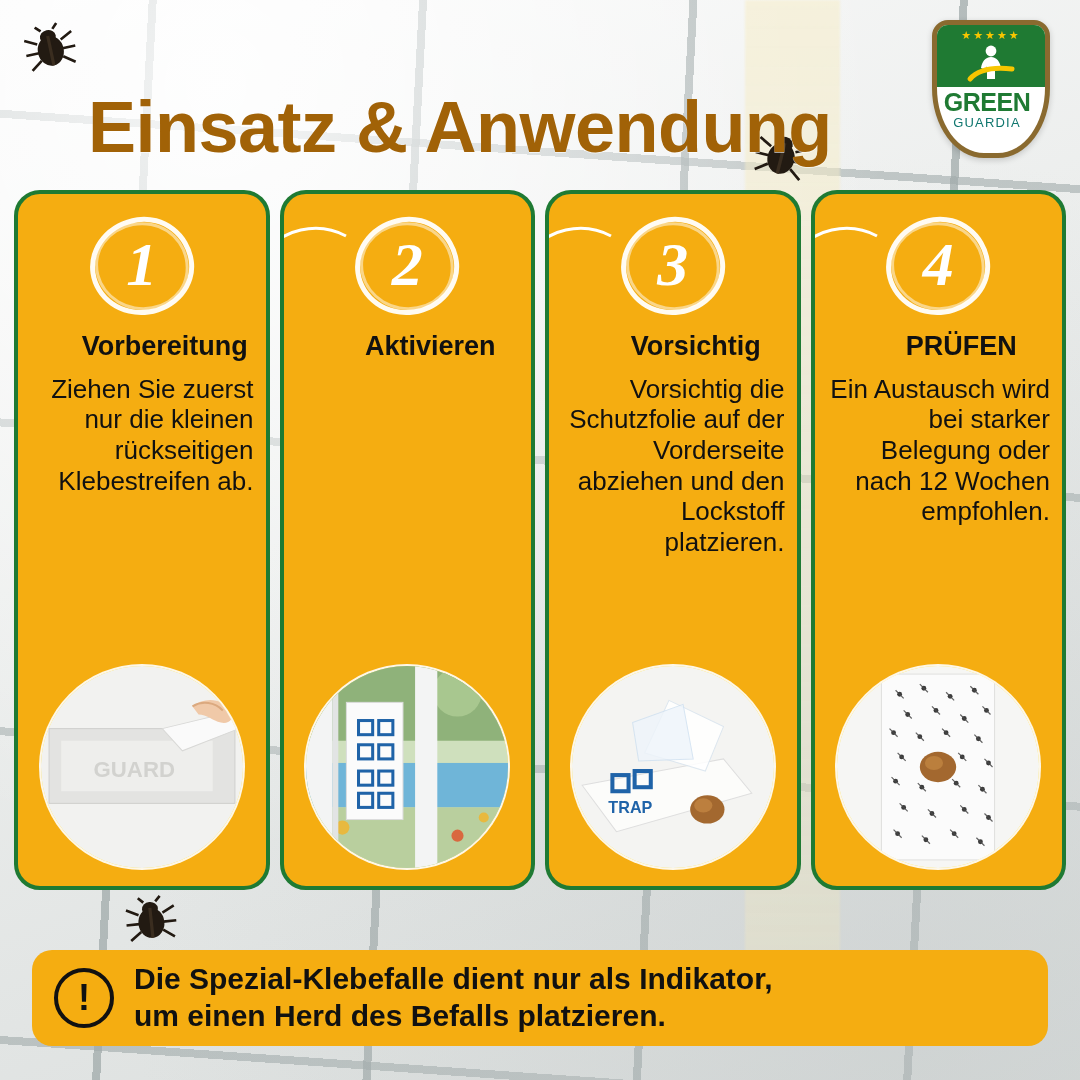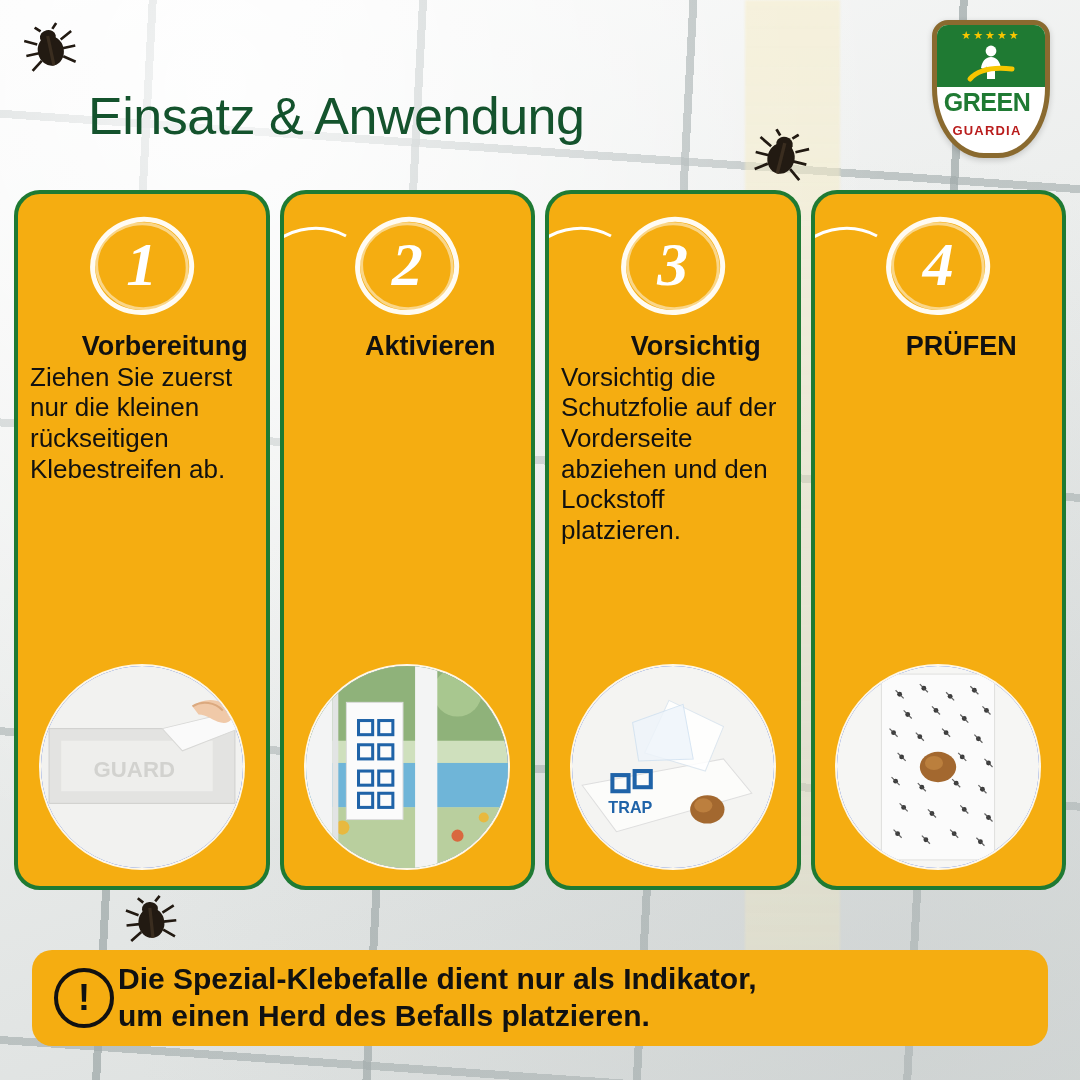--- a/index.html
+++ b/index.html
@@ -61,23 +61,23 @@
   .header {
     position: absolute;
     left: 0; top: 38px;
     width: 1080px;
     height: 120px;
   }
   .title {
     position: absolute;
     left: 88px;
     top: 48px;
-    font-size: 52px;
-    font-weight: normal;
-    color: #14532d;
+    font-size: 72px;
+    font-weight: bold;
+    color: #a16207;
     letter-spacing: -0.5px;
     white-space: nowrap;
     text-shadow: 0 1px 0 rgba(255,255,255,0.6);
   }
 
   
   .badge {
     position: absolute;
     right: 30px;
     top: 20px;
@@ -121,25 +121,25 @@
   }
   .badge-green {
     display: block;
     color: #1f7a33;
     font-weight: bold;
     font-size: 25px;
     letter-spacing: -0.5px;
   }
   .badge-guardia {
     display: block;
-    color: #b91c1c;
-    font-weight: bold;
+    color: #0f766e;
+    font-weight: normal;
     font-size: 13px;
     letter-spacing: 1.2px;
-    margin-top: 9px;
+    margin-top: 1px;
   }
 
   
   .cards {
     position: absolute;
     left: 14px;
     top: 190px;
     width: 1052px;
     height: 700px;
     display: flex;
@@ -206,36 +206,37 @@
   .card-title {
     margin-top: 14px;
     color: #111111;
     font-weight: bold;
     font-size: 27px;
     text-align: center;
     line-height: 1.1;
     margin-left: 46px;
   }
   .card-body {
+    margin-top: 12px;
     color: #111111;
     font-size: 26px;
     line-height: 1.18;
-    text-align: left;
+    text-align: right;
     padding: 0 2px;
   }
 
   .photo {
     position: absolute;
     bottom: 18px;
     left: 50%;
     transform: translateX(-50%);
     width: 202px;
     height: 202px;
     border-radius: 50%;
-    background: #1d4ed8;
+    background: #fde047;
     overflow: hidden;
     box-shadow: 0 0 0 2px rgba(255,255,255,0.9);
   }
   .photo svg { display: block; width: 100%; height: 100%; }
 
   
   .note {
     position: absolute;
     left: 32px;
     bottom: 34px;
@@ -255,21 +256,21 @@
     border-radius: 50%;
     display: flex;
     align-items: center;
     justify-content: center;
     font-weight: bold;
     font-size: 36px;
     color: #111111;
     line-height: 1;
   }
   .note-text {
-    margin-left: 4px;
+    margin-left: 20px;
     color: #111111;
     font-weight: bold;
     font-size: 30px;
     line-height: 1.22;
   }
 </style>
 </head>
 <body>
 
 <div class="poster">
@@ -432,20 +433,21 @@
       <svg class="swoosh" viewBox="0 0 90 60">
         <path d="M2 40 C22 6 62 2 88 16" stroke="#ffffff" stroke-width="3" fill="none"></path>
         <path d="M2 40 L16 22 L20 44 Z" fill="#f5ad11" stroke="#ffffff" stroke-width="3"></path>
       </svg>
       <div class="num-wrap">
         <div class="num-ring"></div>
         <div class="num-ring b"></div>
         <div class="num">4</div>
       </div>
       <div class="card-title">PRÜFEN</div>
+      <div class="card-body">Ein Austausch wird bei starker Belegung oder nach 12 Wochen empfohlen.</div>
       <div class="photo">
         <svg viewBox="0 0 200 200" preserveAspectRatio="xMidYMid slice">
           <rect width="200" height="200" fill="#f6f6f4"></rect>
           <rect x="44" y="8" width="112" height="184" fill="#fbfbfb" stroke="#e0e0de"></rect>
           <g fill="#3b3b3b">
             <circle cx="62" cy="28" r="2.4"></circle>
               <circle cx="86" cy="22" r="2.4"></circle>
               <circle cx="112" cy="30" r="2.4"></circle>
             <circle cx="136" cy="24" r="2.4"></circle>
               <circle cx="70" cy="48" r="2.4"></circle>

